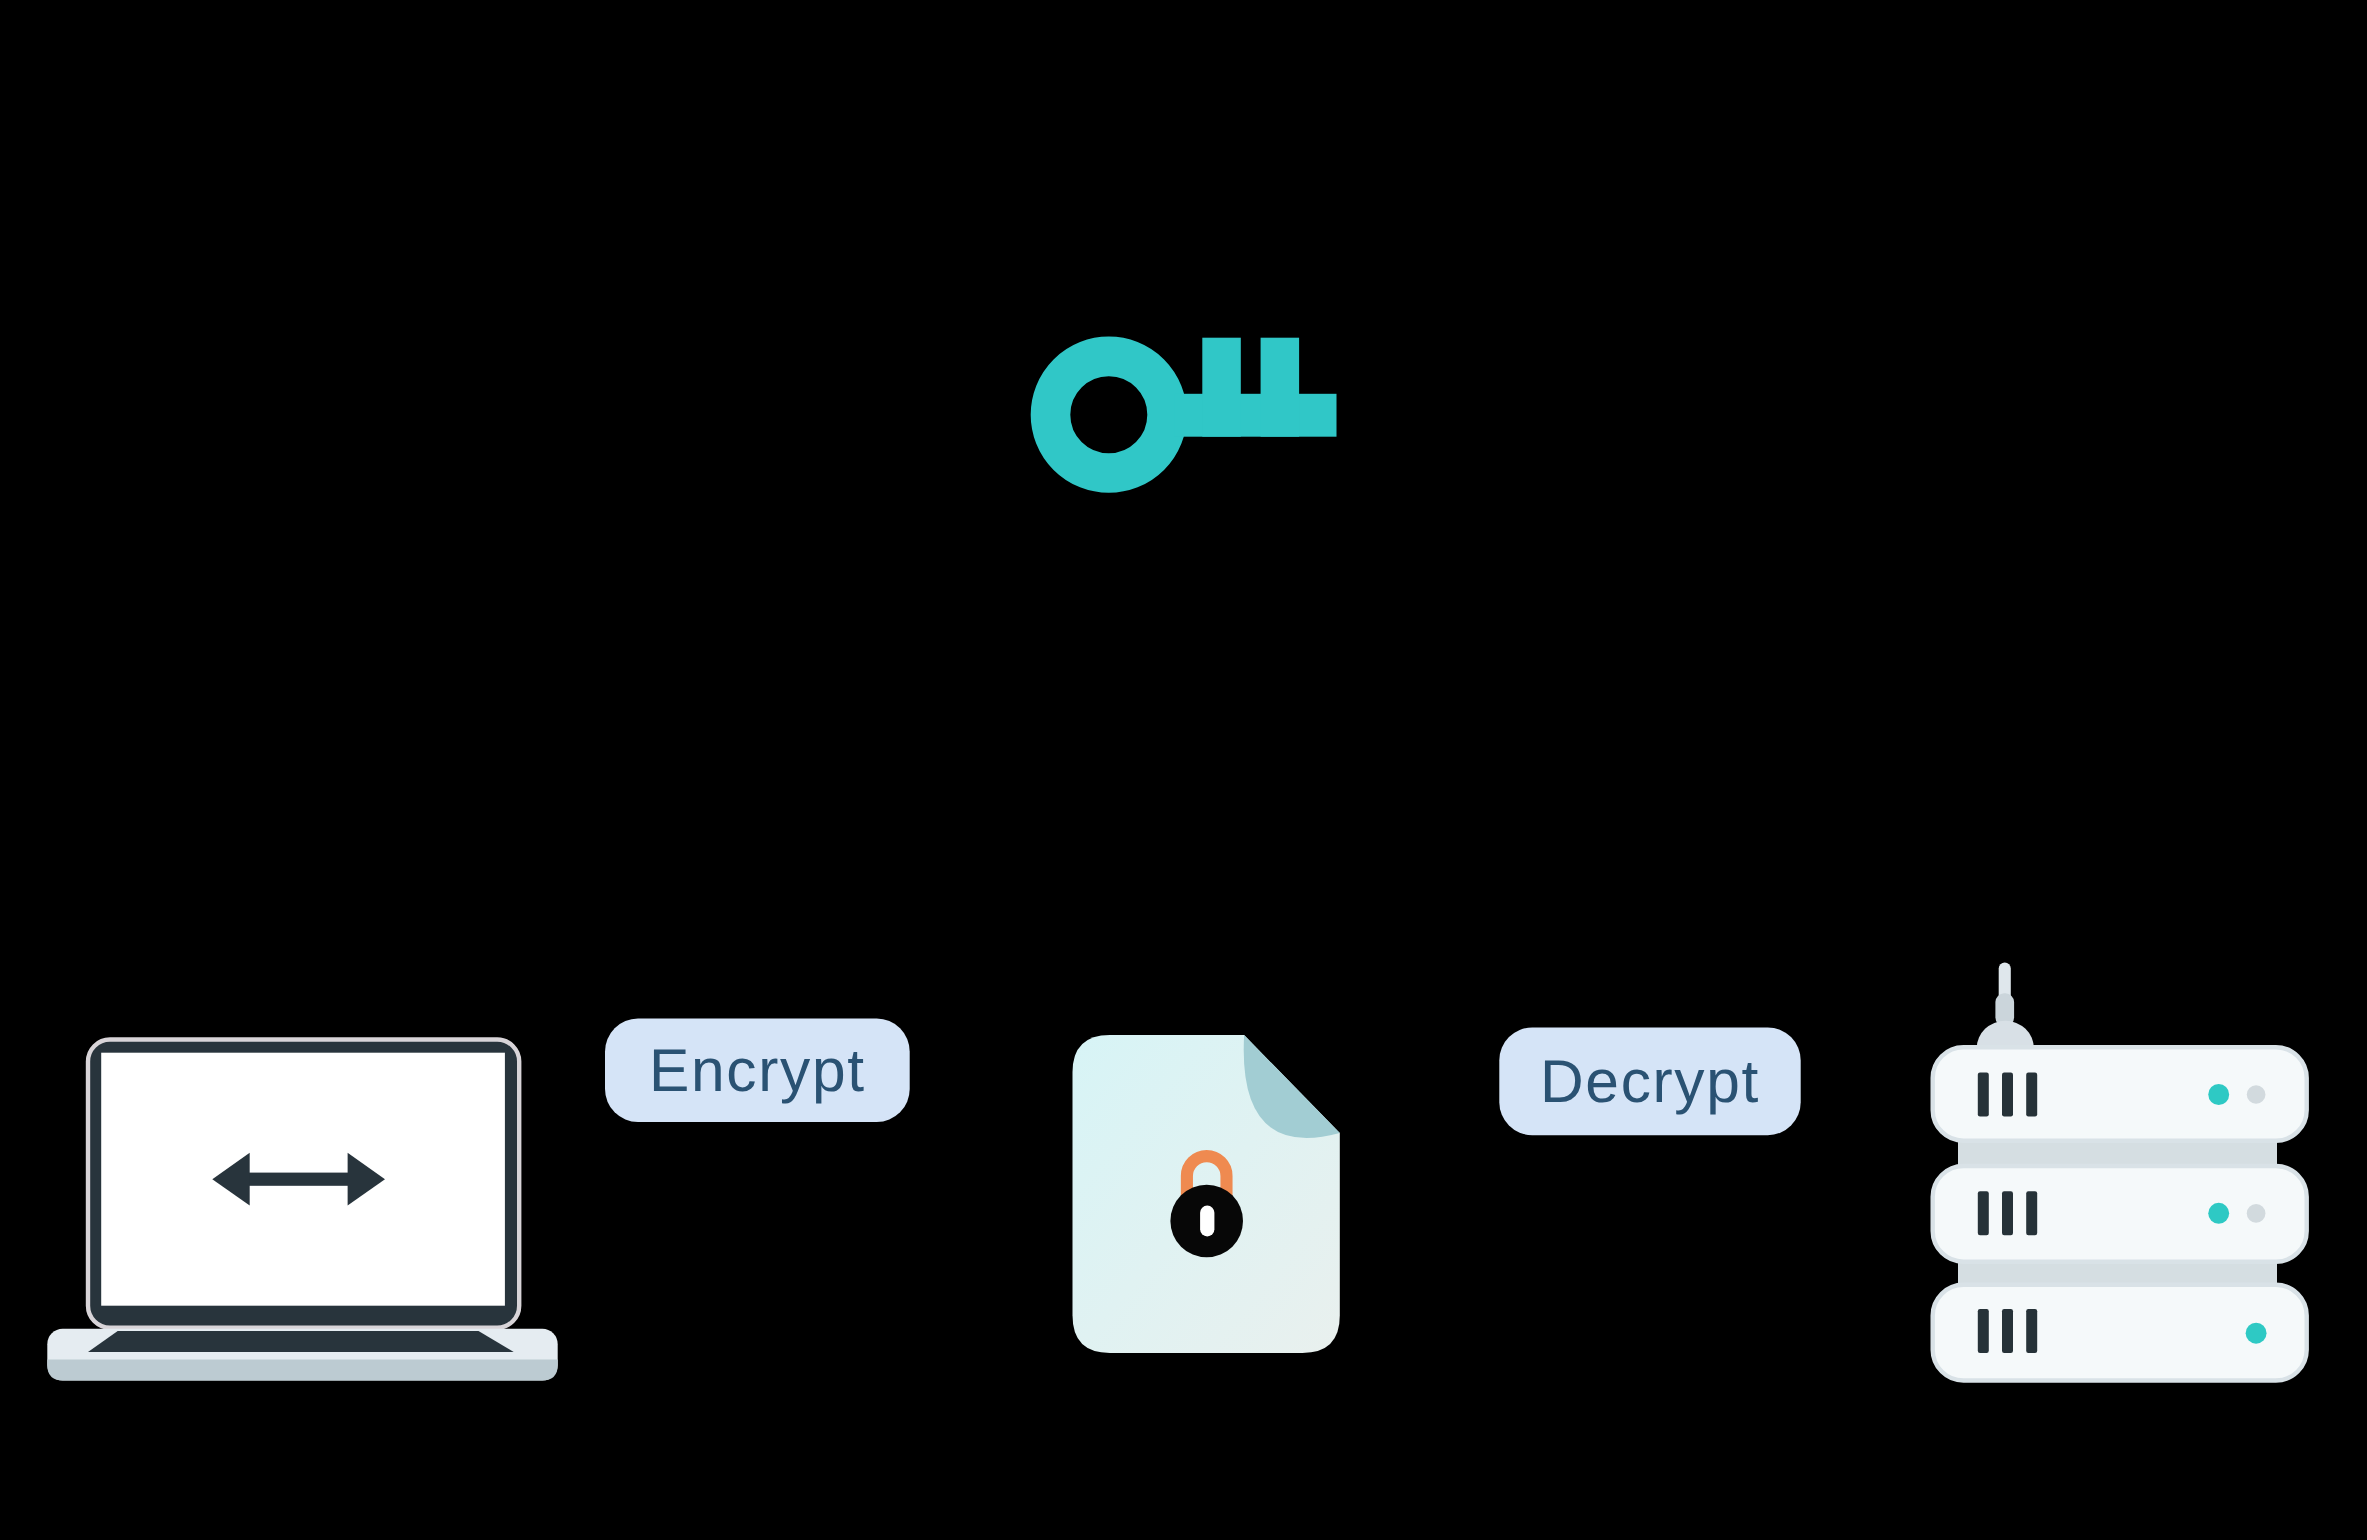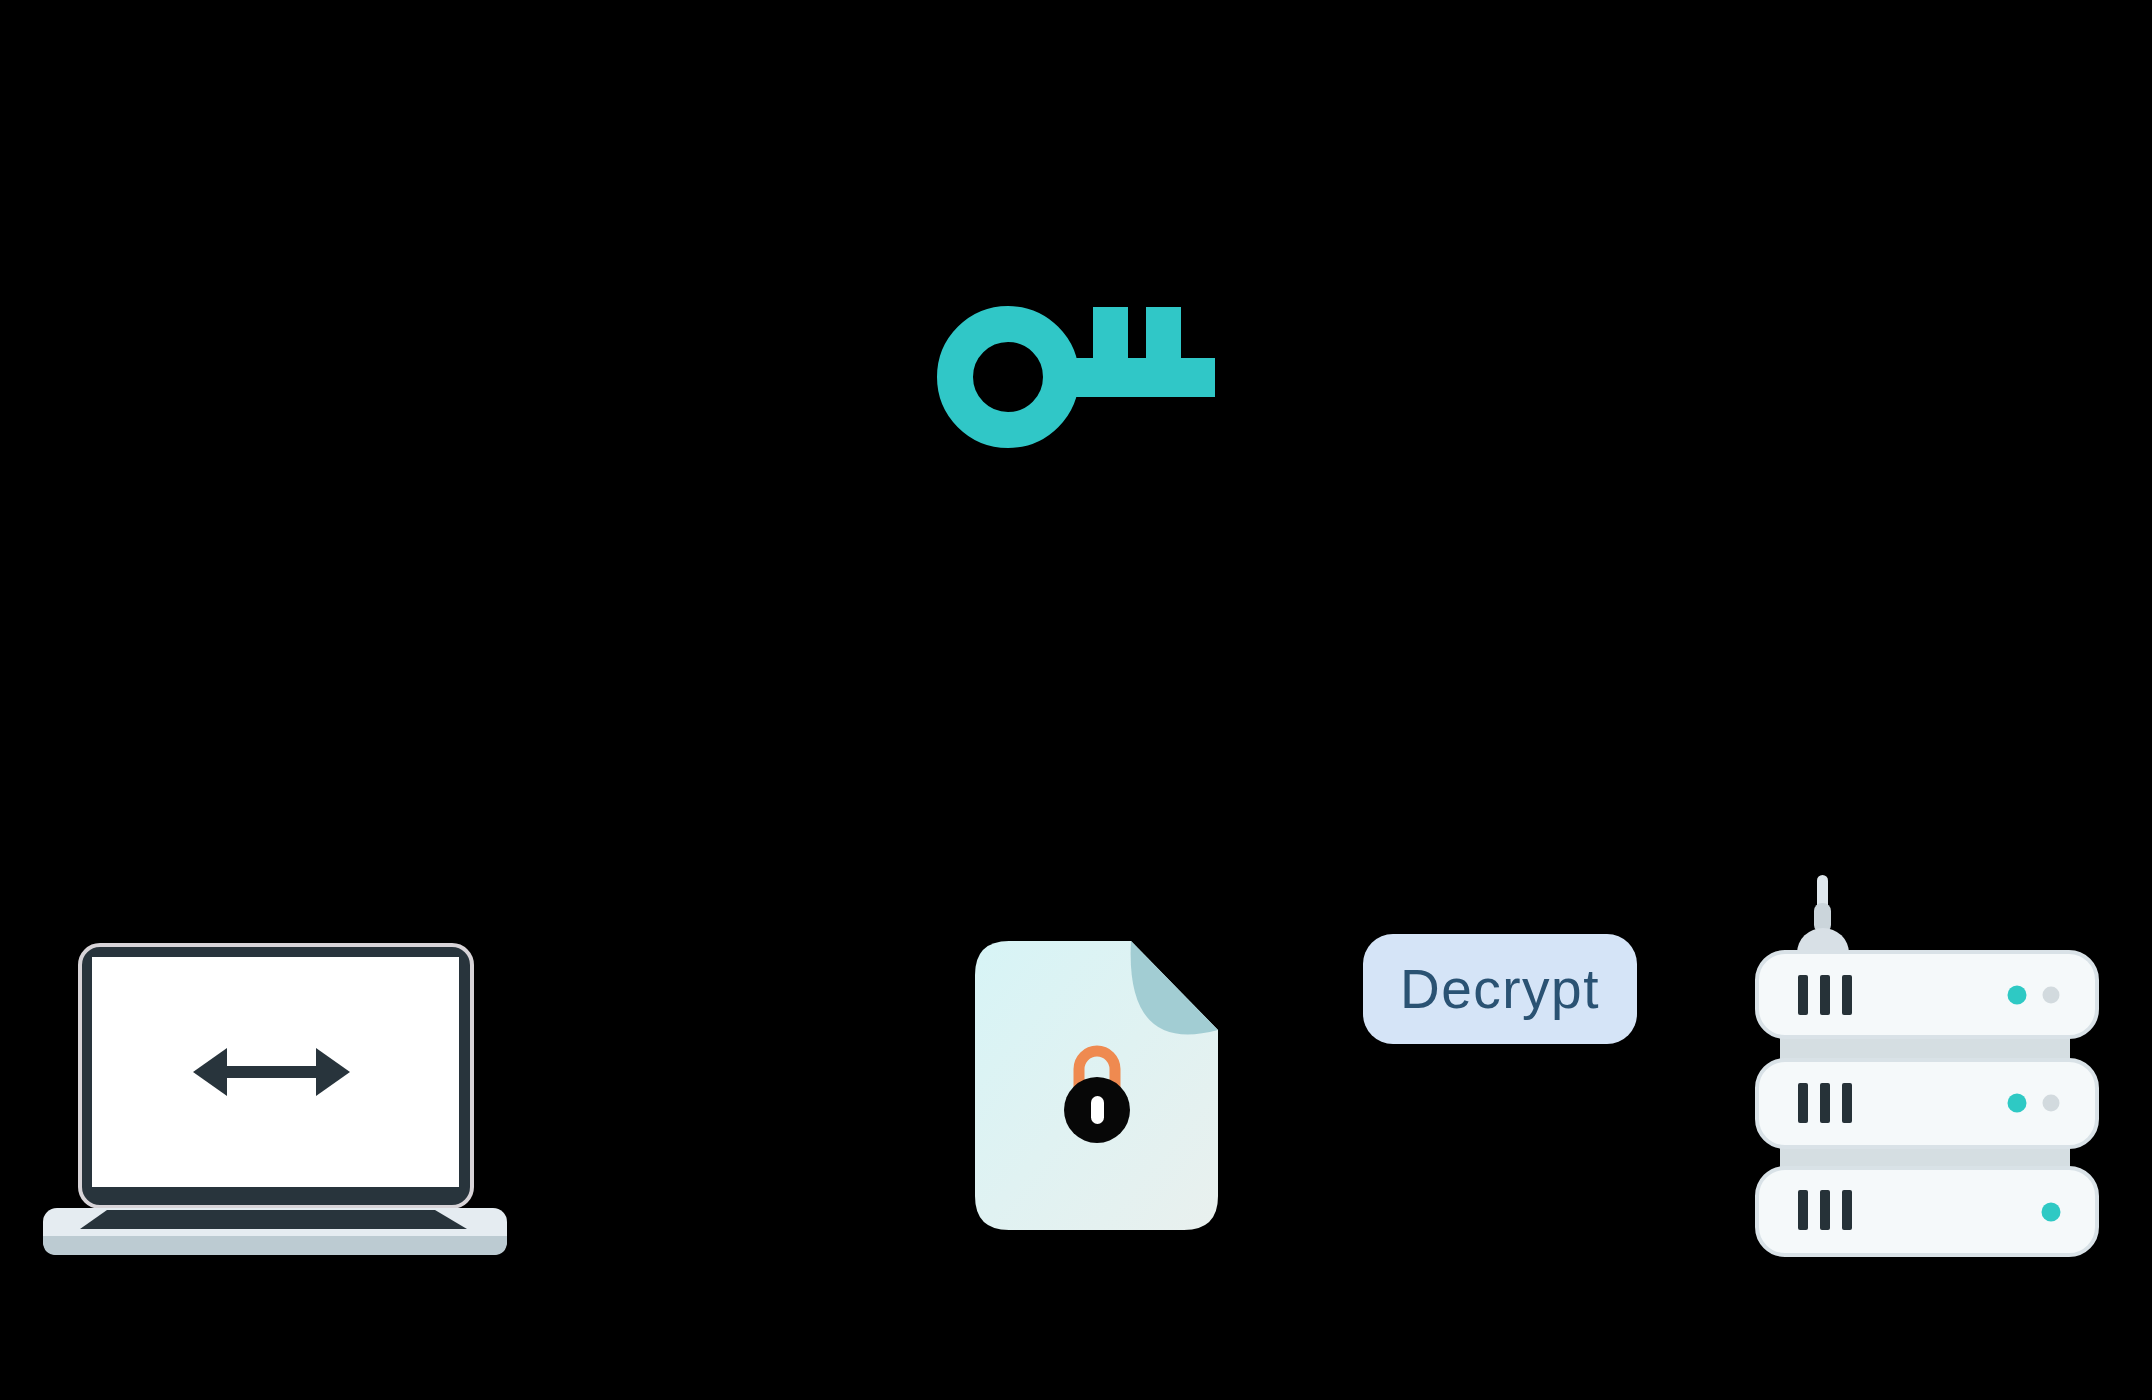--- a/index.html
+++ b/index.html
@@ -39,21 +39,21 @@
     border-radius: 30px;
     display: flex;
     align-items: center;
     justify-content: center;
     color: #2A5273;
     font-size: 55px;
     letter-spacing: 1.5px;
     font-weight: 400;
   }
   .pill-encrypt { left: 550px; top: 926px; width: 277px; height: 94px; }
-  .pill-decrypt { left: 1363px; top: 934px; width: 274px; height: 110px; }
+  .pill-decrypt { left: 1363px; top: 934px; width: 274px; height: 98px; }
 </style>
 </head>
 <body>
 
 <div class="stage">
 
   <svg class="abs key-icon" viewBox="920 290 310 170" xmlns="http://www.w3.org/2000/svg">
     <circle cx="1008" cy="377" r="53" fill="none" stroke="#30C7C7" stroke-width="36"></circle>
     <rect x="1068" y="358" width="147" height="39" fill="#30C7C7"></rect>
     <rect x="1093" y="307" width="35" height="90" fill="#30C7C7"></rect>
@@ -69,20 +69,23 @@
       <rect x="220" y="1066" width="103" height="12"></rect>
       <polygon points="193,1072 227,1048 227,1096"></polygon>
       <polygon points="350,1072 316,1048 316,1096"></polygon>
     </g>
 
     <rect x="43" y="1208" width="464" height="47" rx="14" fill="#E5ECF1"></rect>
     <path d="M43 1236 H507 V1241 Q507 1255 493 1255 H57 Q43 1255 43 1241 Z" fill="#BCCBD2"></path>
     <polygon points="107,1210 435,1210 467,1229 80,1229" fill="#28343C"></polygon>
   </svg>
 
+  <div class="pill pill-encrypt">
+    <span>Encrypt</span>
+  </div>
 
   <svg class="abs doc-icon" viewBox="960 925 275 320" xmlns="http://www.w3.org/2000/svg">
     <defs>
       <linearGradient id="docGrad" x1="0" y1="0" x2="1" y2="1">
         <stop offset="0" stop-color="#D7F4F6"></stop>
         <stop offset="1" stop-color="#E9F0EE"></stop>
       </linearGradient>
     </defs>
 
     <path d="M1131 941 L1218 1030 L1218 1196 Q1218 1230 1184 1230 L1009 1230 Q975 1230 975 1196 L975 975 Q975 941 1009 941 Z" fill="url(#docGrad)"></path>

